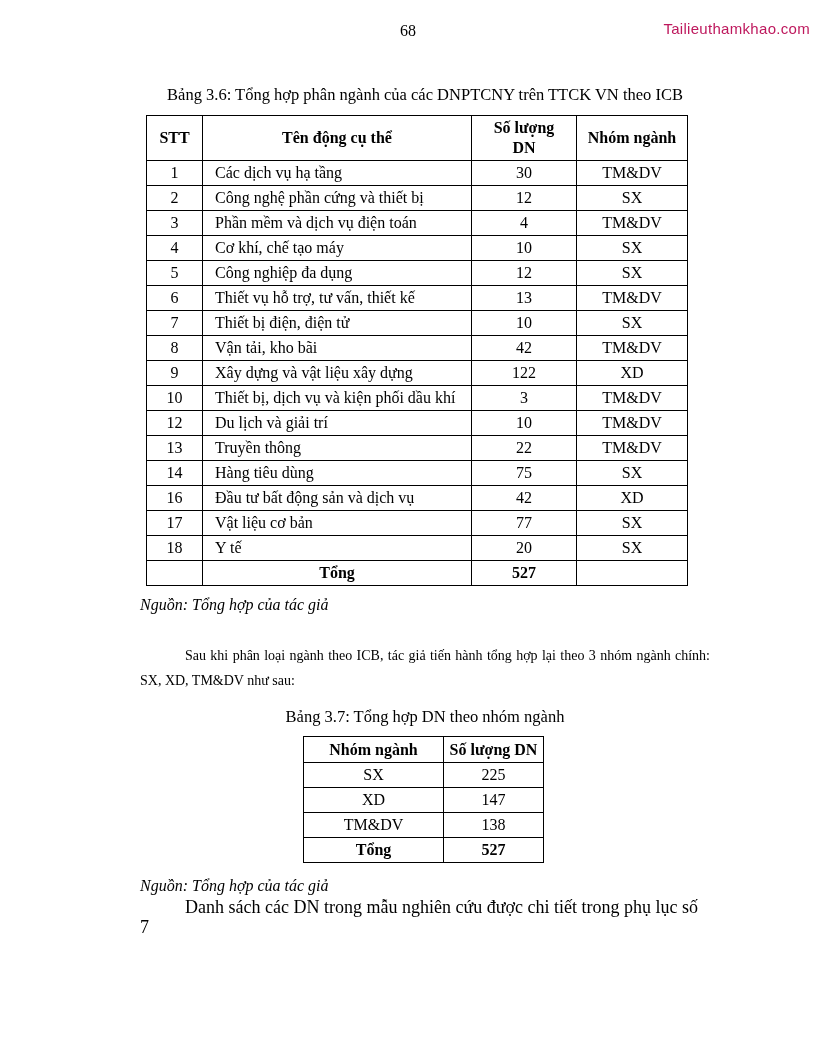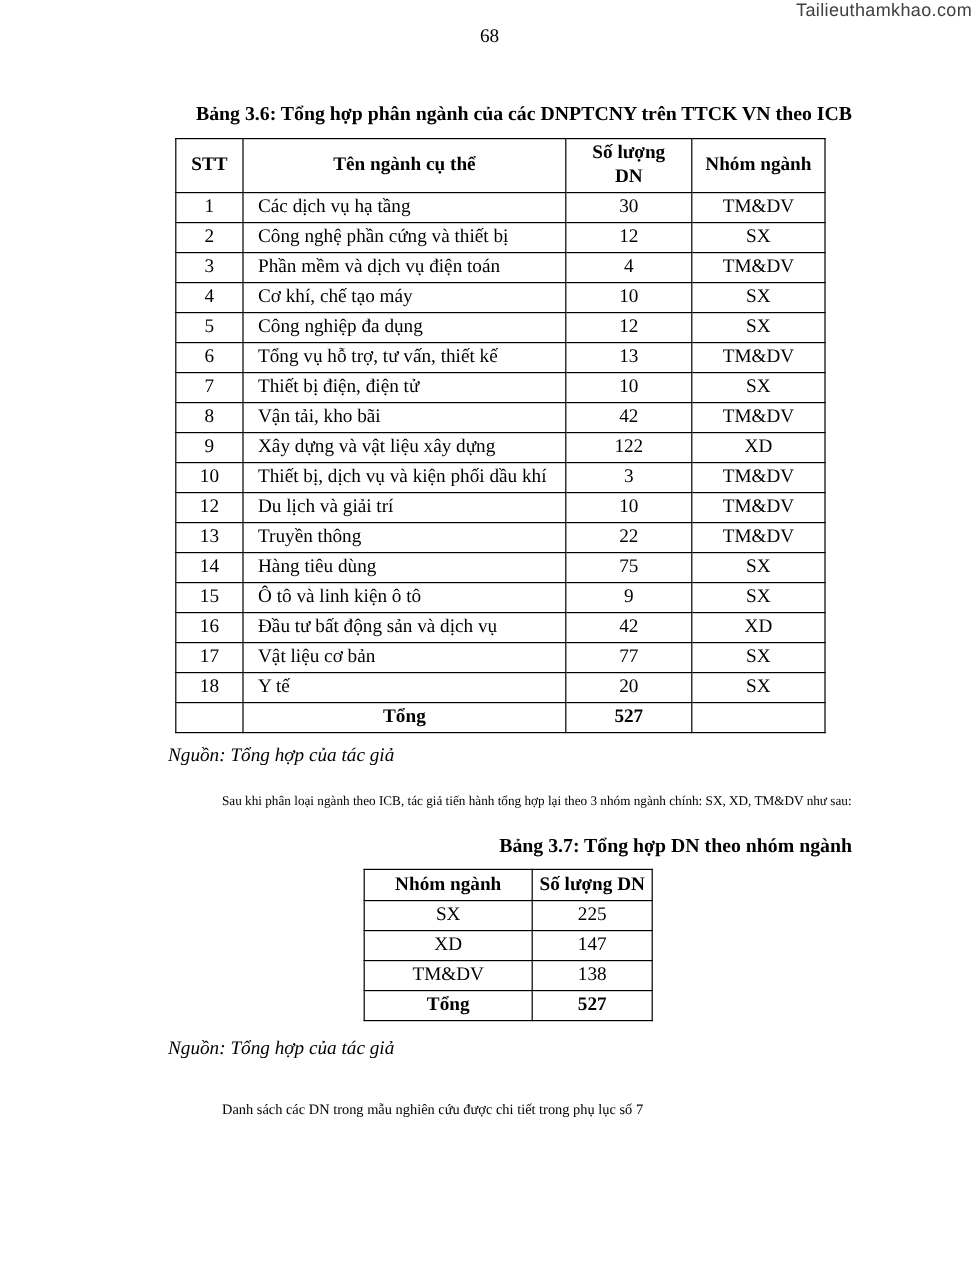--- a/index.html
+++ b/index.html
@@ -6,39 +6,39 @@
   html, body { background: #ffffff; }
   body {
     width: 816px; height: 1056px;
     position: relative;
     font-family: "Liberation Serif", "DejaVu Serif", serif;
     color: #000000;
     overflow: hidden;
   }
   .watermark {
     position: absolute;
-    top: 0; right: 6px;
+    top: 20px; right: 6px;
     font-family: "Liberation Sans", sans-serif;
     font-size: 15px;
-    color: #404040;
+    color: #be185d;
     letter-spacing: 0.3px;
   }
   .page-number {
     padding-top: 22px;
     text-align: center;
     font-size: 16px;
   }
   .content {
     width: 570px;
     margin-left: 140px;
   }
   .tbl-title {
     margin-top: 45px;
-    text-align: right;
-    font-weight: bold;
+    text-align: center;
+    font-weight: normal;
     font-size: 16.5px;
     line-height: 20px;
   }
   .tbl-title.second { margin-top: 14px; }
   table {
     border-collapse: collapse;
     border: 1.5px solid #000;
     table-layout: fixed;
   }
   th, td {
@@ -61,29 +61,29 @@
   .bold { font-weight: bold; margin-top: 44px; }
   .source {
     margin-top: 9px;
     text-align: left;
     font-style: italic;
     font-size: 16px;
     line-height: 20px;
   }
   .source.second { margin-top: 13px; }
   .para {
-    margin-top: 16px;
-    font-size: 11px;
+    margin-top: 28px;
+    font-size: 14px;
     line-height: 25px;
     text-align: justify;
     text-indent: 45px;
   }
   .footer-line {
-    margin-top: 30px;
-    font-size: 12px;
+    margin-top: 1px;
+    font-size: 18px;
     line-height: 20px;
     text-indent: 45px;
   }
 </style>
 </head>
 <body>
 
 <div class="watermark">Tailieuthamkhao.com</div>
 <div class="page-number">68</div>
 
@@ -94,21 +94,21 @@
   <table class="t1">
     <colgroup>
       <col style="width:56px">
         <col style="width:269px">
         <col style="width:105px">
         <col style="width:111px">
     </colgroup>
     <thead>
       <tr>
         <th>STT</th>
-        <th>Tên ngành cụ thể</th>
+        <th>Tên động cụ thể</th>
         <th><span class="wrap-head">Số lượng DN</span></th>
         <th>Nhóm ngành</th>
       </tr>
     </thead>
     <tbody>
         <tr>
           <td>1</td>
           <td class="left">Các dịch vụ hạ tầng</td>
           <td>30</td>
           <td>TM&amp;DV</td>
@@ -132,21 +132,21 @@
           <td>SX</td>
         </tr>
         <tr>
           <td>5</td>
           <td class="left">Công nghiệp đa dụng</td>
           <td>12</td>
           <td>SX</td>
         </tr>
         <tr>
           <td>6</td>
-          <td class="left">Tổng vụ hỗ trợ, tư vấn, thiết kế</td>
+          <td class="left">Thiết vụ hỗ trợ, tư vấn, thiết kế</td>
           <td>13</td>
           <td>TM&amp;DV</td>
         </tr>
         <tr>
           <td>7</td>
           <td class="left">Thiết bị điện, điện tử</td>
           <td>10</td>
           <td>SX</td>
         </tr>
         <tr>
@@ -176,26 +176,20 @@
         <tr>
           <td>13</td>
           <td class="left">Truyền thông</td>
           <td>22</td>
           <td>TM&amp;DV</td>
         </tr>
         <tr>
           <td>14</td>
           <td class="left">Hàng tiêu dùng</td>
           <td>75</td>
-          <td>SX</td>
-        </tr>
-        <tr>
-          <td>15</td>
-          <td class="left">Ô tô và linh kiện ô tô</td>
-          <td>9</td>
           <td>SX</td>
         </tr>
         <tr>
           <td>16</td>
           <td class="left">Đầu tư bất động sản và dịch vụ</td>
           <td>42</td>
           <td>XD</td>
         </tr>
         <tr>
           <td>17</td>

